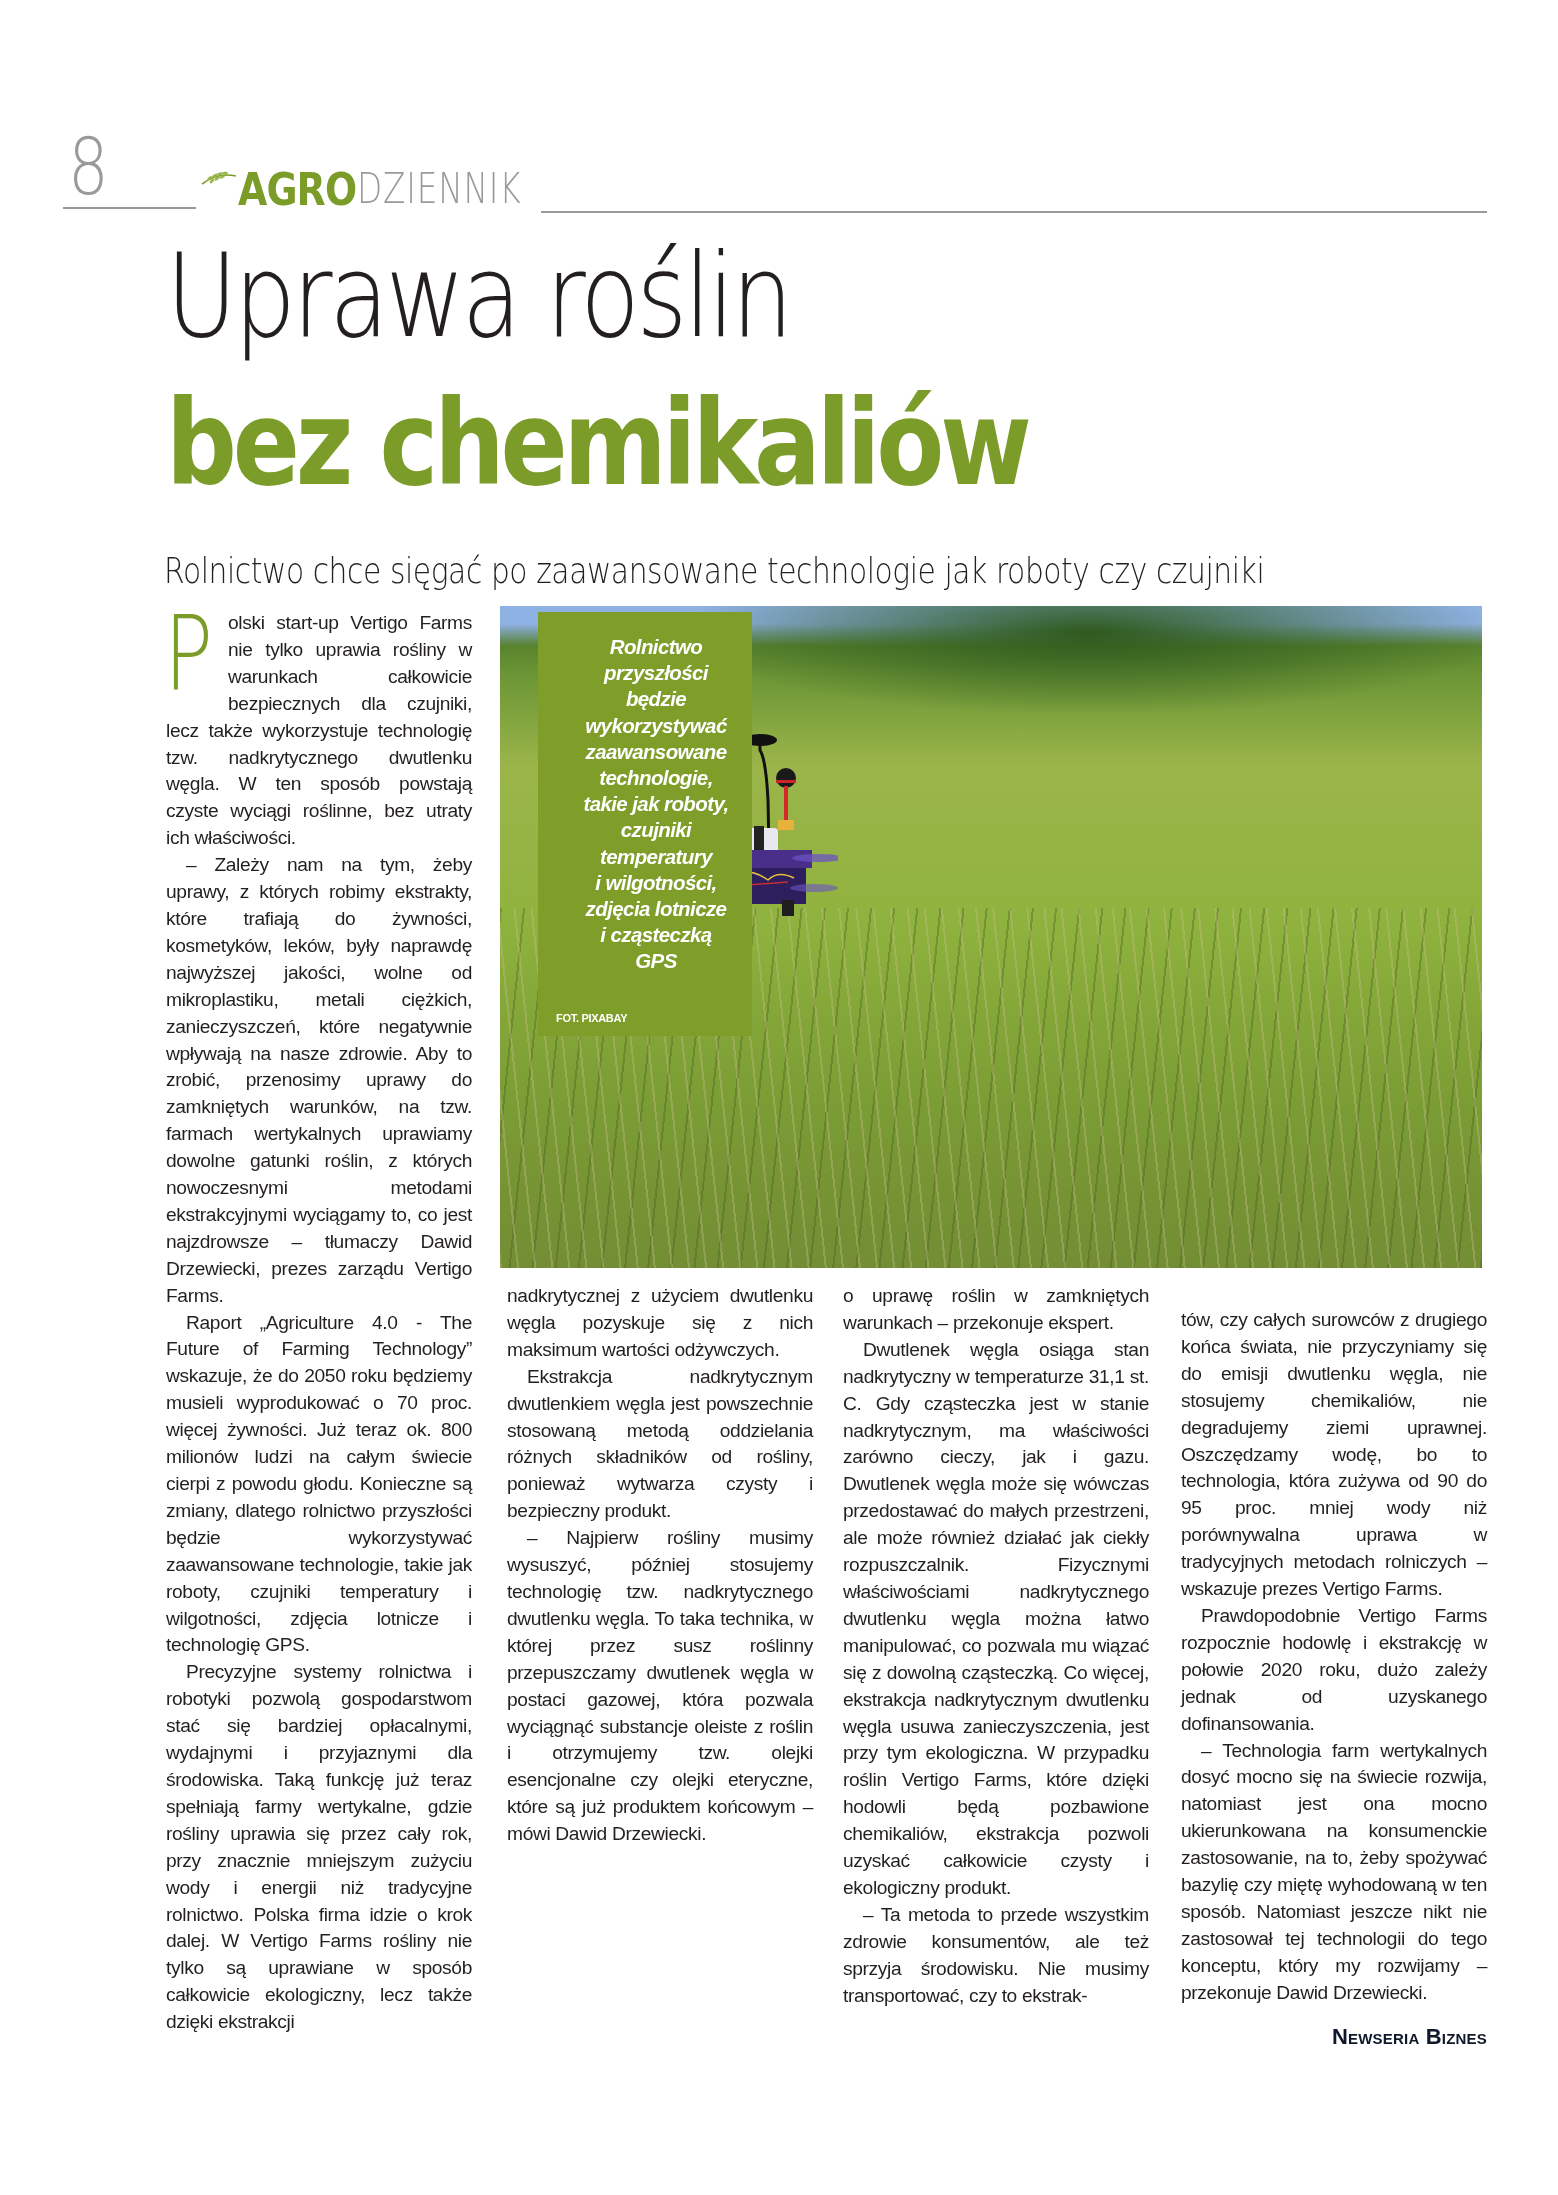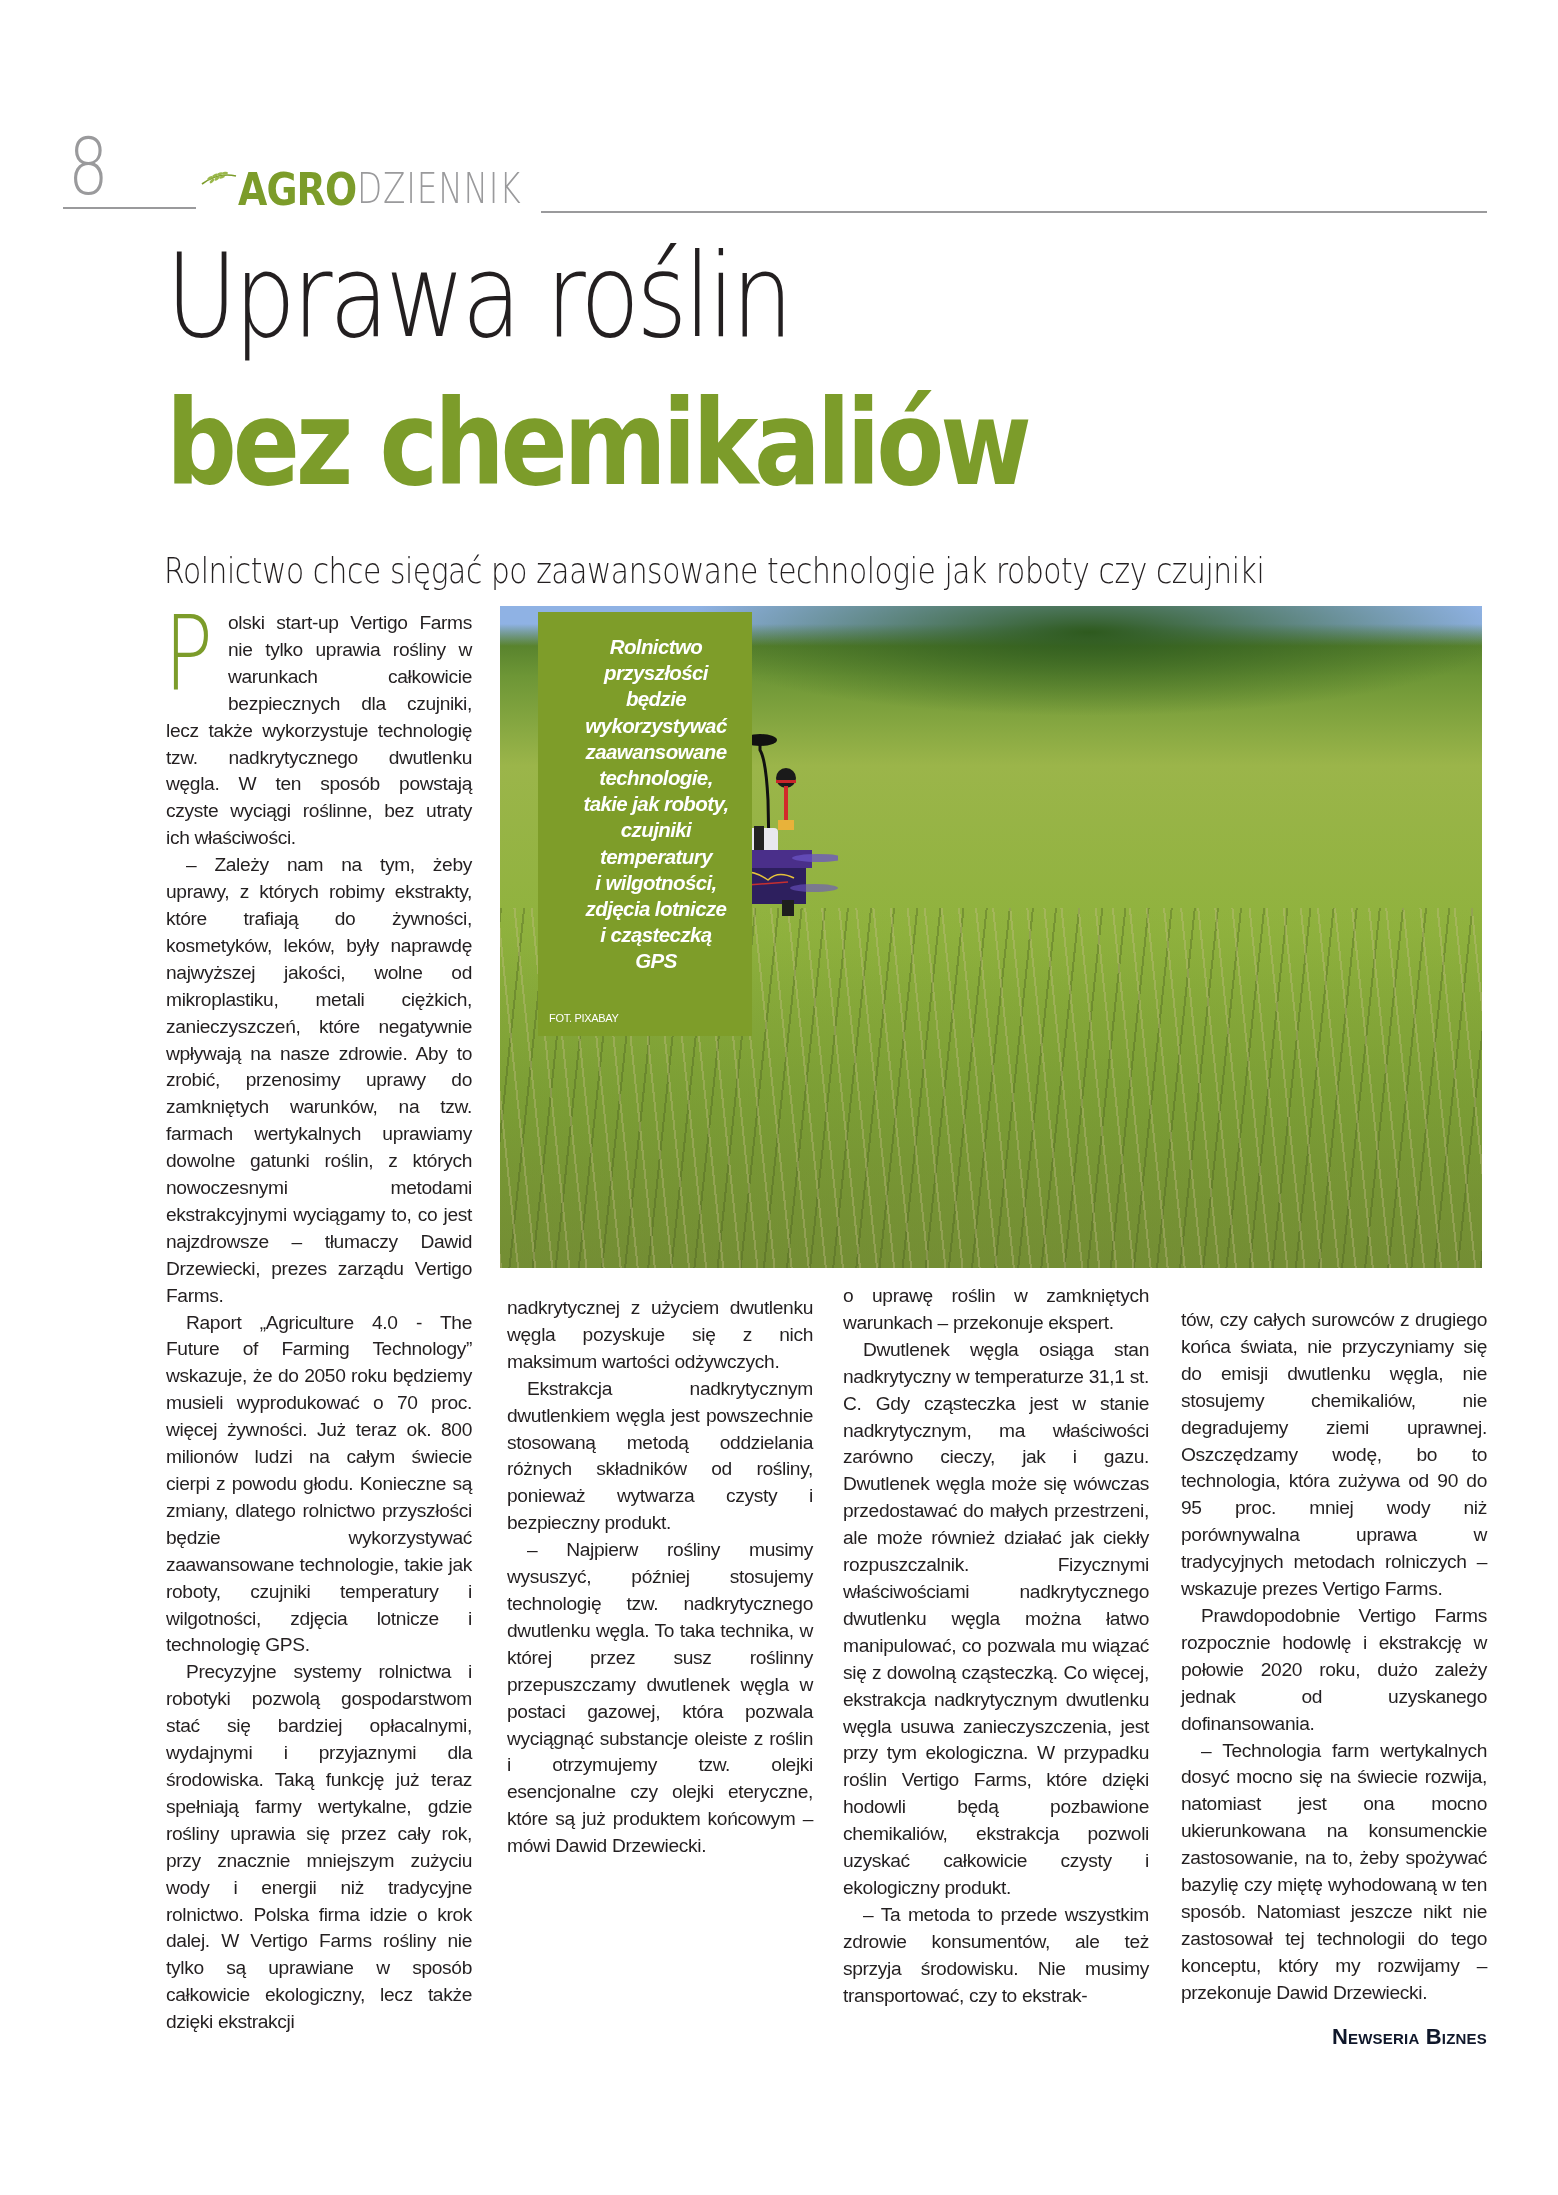--- a/index.html
+++ b/index.html
@@ -30,28 +30,28 @@
   .photo .grass { position: absolute; left: 0; right: 0; bottom: 0; height: 360px;
     background:
       repeating-linear-gradient(84deg, rgba(200,190,140,0.35) 0px, rgba(200,190,140,0.35) 2px, rgba(0,0,0,0) 2px, rgba(0,0,0,0) 17px),
       repeating-linear-gradient(96deg, rgba(70,90,30,0.35) 0px, rgba(70,90,30,0.35) 2px, rgba(0,0,0,0) 2px, rgba(0,0,0,0) 23px),
       linear-gradient(180deg, rgba(140,160,70,0) 0%, rgba(120,140,60,0.5) 100%);
   }
   .drone { position: absolute; left: 168px; top: 124px; width: 170px; height: 190px; }
 
   .caption-box { position: absolute; left: 38px; top: 6px; width: 214px; height: 424px; background: #7e9d29; }
   .caption-text { position: absolute; left: 18px; top: 22px; width: 200px; font-family: "Liberation Sans", sans-serif; font-weight: bold; font-style: italic; font-size: 20.5px; line-height: 26.2px; color: #ffffff; letter-spacing: -0.6px; text-align: center; }
-  .caption-credit { position: absolute; left: 11px; top: 400px; font-family: "Liberation Sans", sans-serif; font-weight: normal; font-size: 11px; color: #ffffff; letter-spacing: -0.3px; }
+  .caption-credit { position: absolute; left: 18px; top: 400px; font-family: "Liberation Sans", sans-serif; font-weight: bold; font-size: 11px; color: #ffffff; letter-spacing: -0.3px; }
 
   
   .col { position: absolute; font-family: "Liberation Sans", sans-serif; font-size: 19.2px; line-height: 26.9px; color: #231f20; text-align: justify; letter-spacing: -0.35px; }
   .col p { margin: 0; text-indent: 20px; }
   .col p.noindent { text-indent: 0; }
   .col1 { left: 166px; top: 610px; width: 306px; }
-  .col2 { left: 507px; top: 1283px; width: 306px; margin-top: 12px; }
+  .col2 { left: 507px; top: 1283px; width: 306px; }
   .col3 { left: 843px; top: 1283px; width: 306px; }
   .col4 { left: 1181px; top: 1283px; width: 306px; margin-top: 24px; }
 
   .dropcap { float: left; font-family: "DejaVu Sans", sans-serif; font-weight: 200; font-size: 104px; line-height: 82px; color: #7c9c2a; margin: 2px 14px 0 -2px; transform: scaleX(0.78); transform-origin: left top; width: 50px; height: 92px; }
 
   .signature { position: absolute; right: 71px; top: 2024px; font-family: "Liberation Sans", sans-serif; font-weight: bold; font-size: 22px; font-variant: small-caps; color: #0f172a; letter-spacing: 0.2px; }
 </style>
 </head>
 <body>
 

